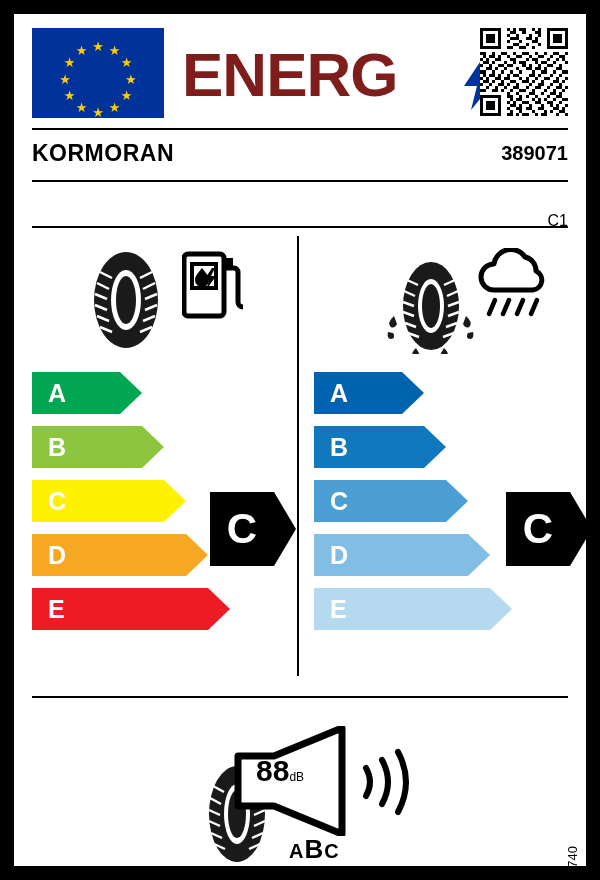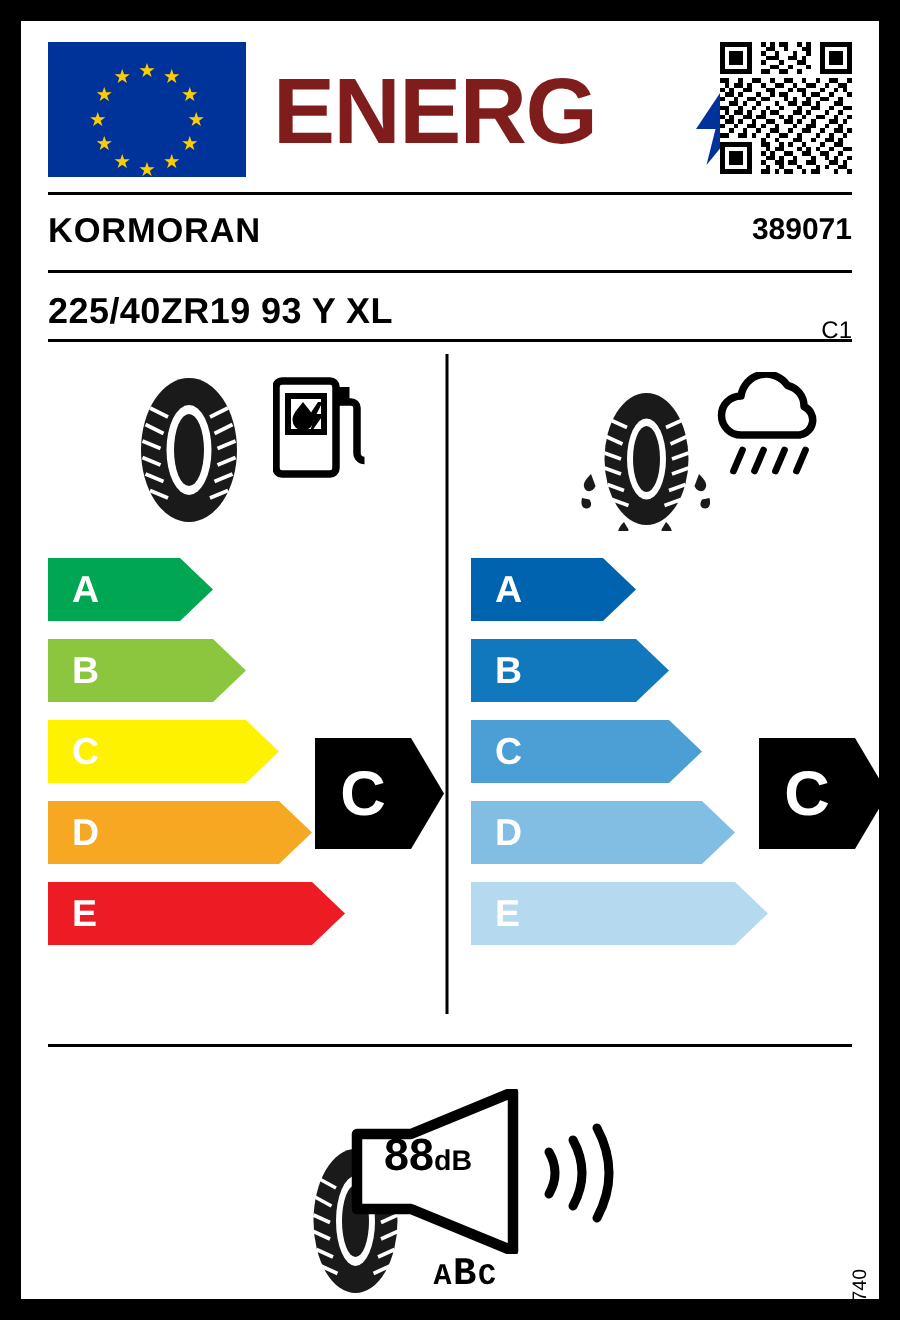--- a/index.html
+++ b/index.html
@@ -184,31 +184,30 @@
   }
   .noise-db {
     position: absolute;
     left: 62px;
     top: 40px;
     font-size: 30px;
     font-weight: bold;
     color: #000;
   }
   .noise-db small {
-    font-size: 19px;
-    font-weight: bold;
+    font-size: 12px;
+    font-weight: normal;
   }
   .noise-classes {
     position: absolute;
     left: 95px;
     top: 120px;
     font-size: 20px;
     font-weight: bold;
     letter-spacing: 1px;
-    font-family: Liberation Mono, monospace;
   }
   .noise-classes b { font-size: 26px; }
 
   .vert-code {
     position: absolute;
     right: 6px;
     bottom: 20px;
     font-size: 13px;
     transform: rotate(-90deg);
     transform-origin: 100% 100%;
@@ -453,21 +452,20 @@
         </g>
       </svg>
     </div>
 
     <div class="rule" style="left:18px; top:114px; width:536px; height:2px;"></div>
 
     <div class="brand">KORMORAN</div>
     <div class="code">389071</div>
     <div class="rule" style="left:18px; top:166px; width:536px; height:2px;"></div>
 
-    <div class="tyre-size">225/40ZR19 93 Y XL</div>
     <div class="class-c1">C1</div>
     <div class="rule" style="left:18px; top:212px; width:536px; height:2px;"></div>
 
     <div class="divider-v"></div>
 
     <svg style="position:absolute;left:62px;top:236px;width:100px;height:100px;" viewBox="0 0 100 100">
       <ellipse cx="50" cy="50" rx="32" ry="48" fill="#1a1a1a"></ellipse>
       <ellipse cx="50" cy="50" rx="15" ry="30" fill="#ffffff"></ellipse>
       <ellipse cx="50" cy="50" rx="10" ry="24" fill="#1a1a1a"></ellipse>
       <g stroke="#ffffff" stroke-width="2.5">

